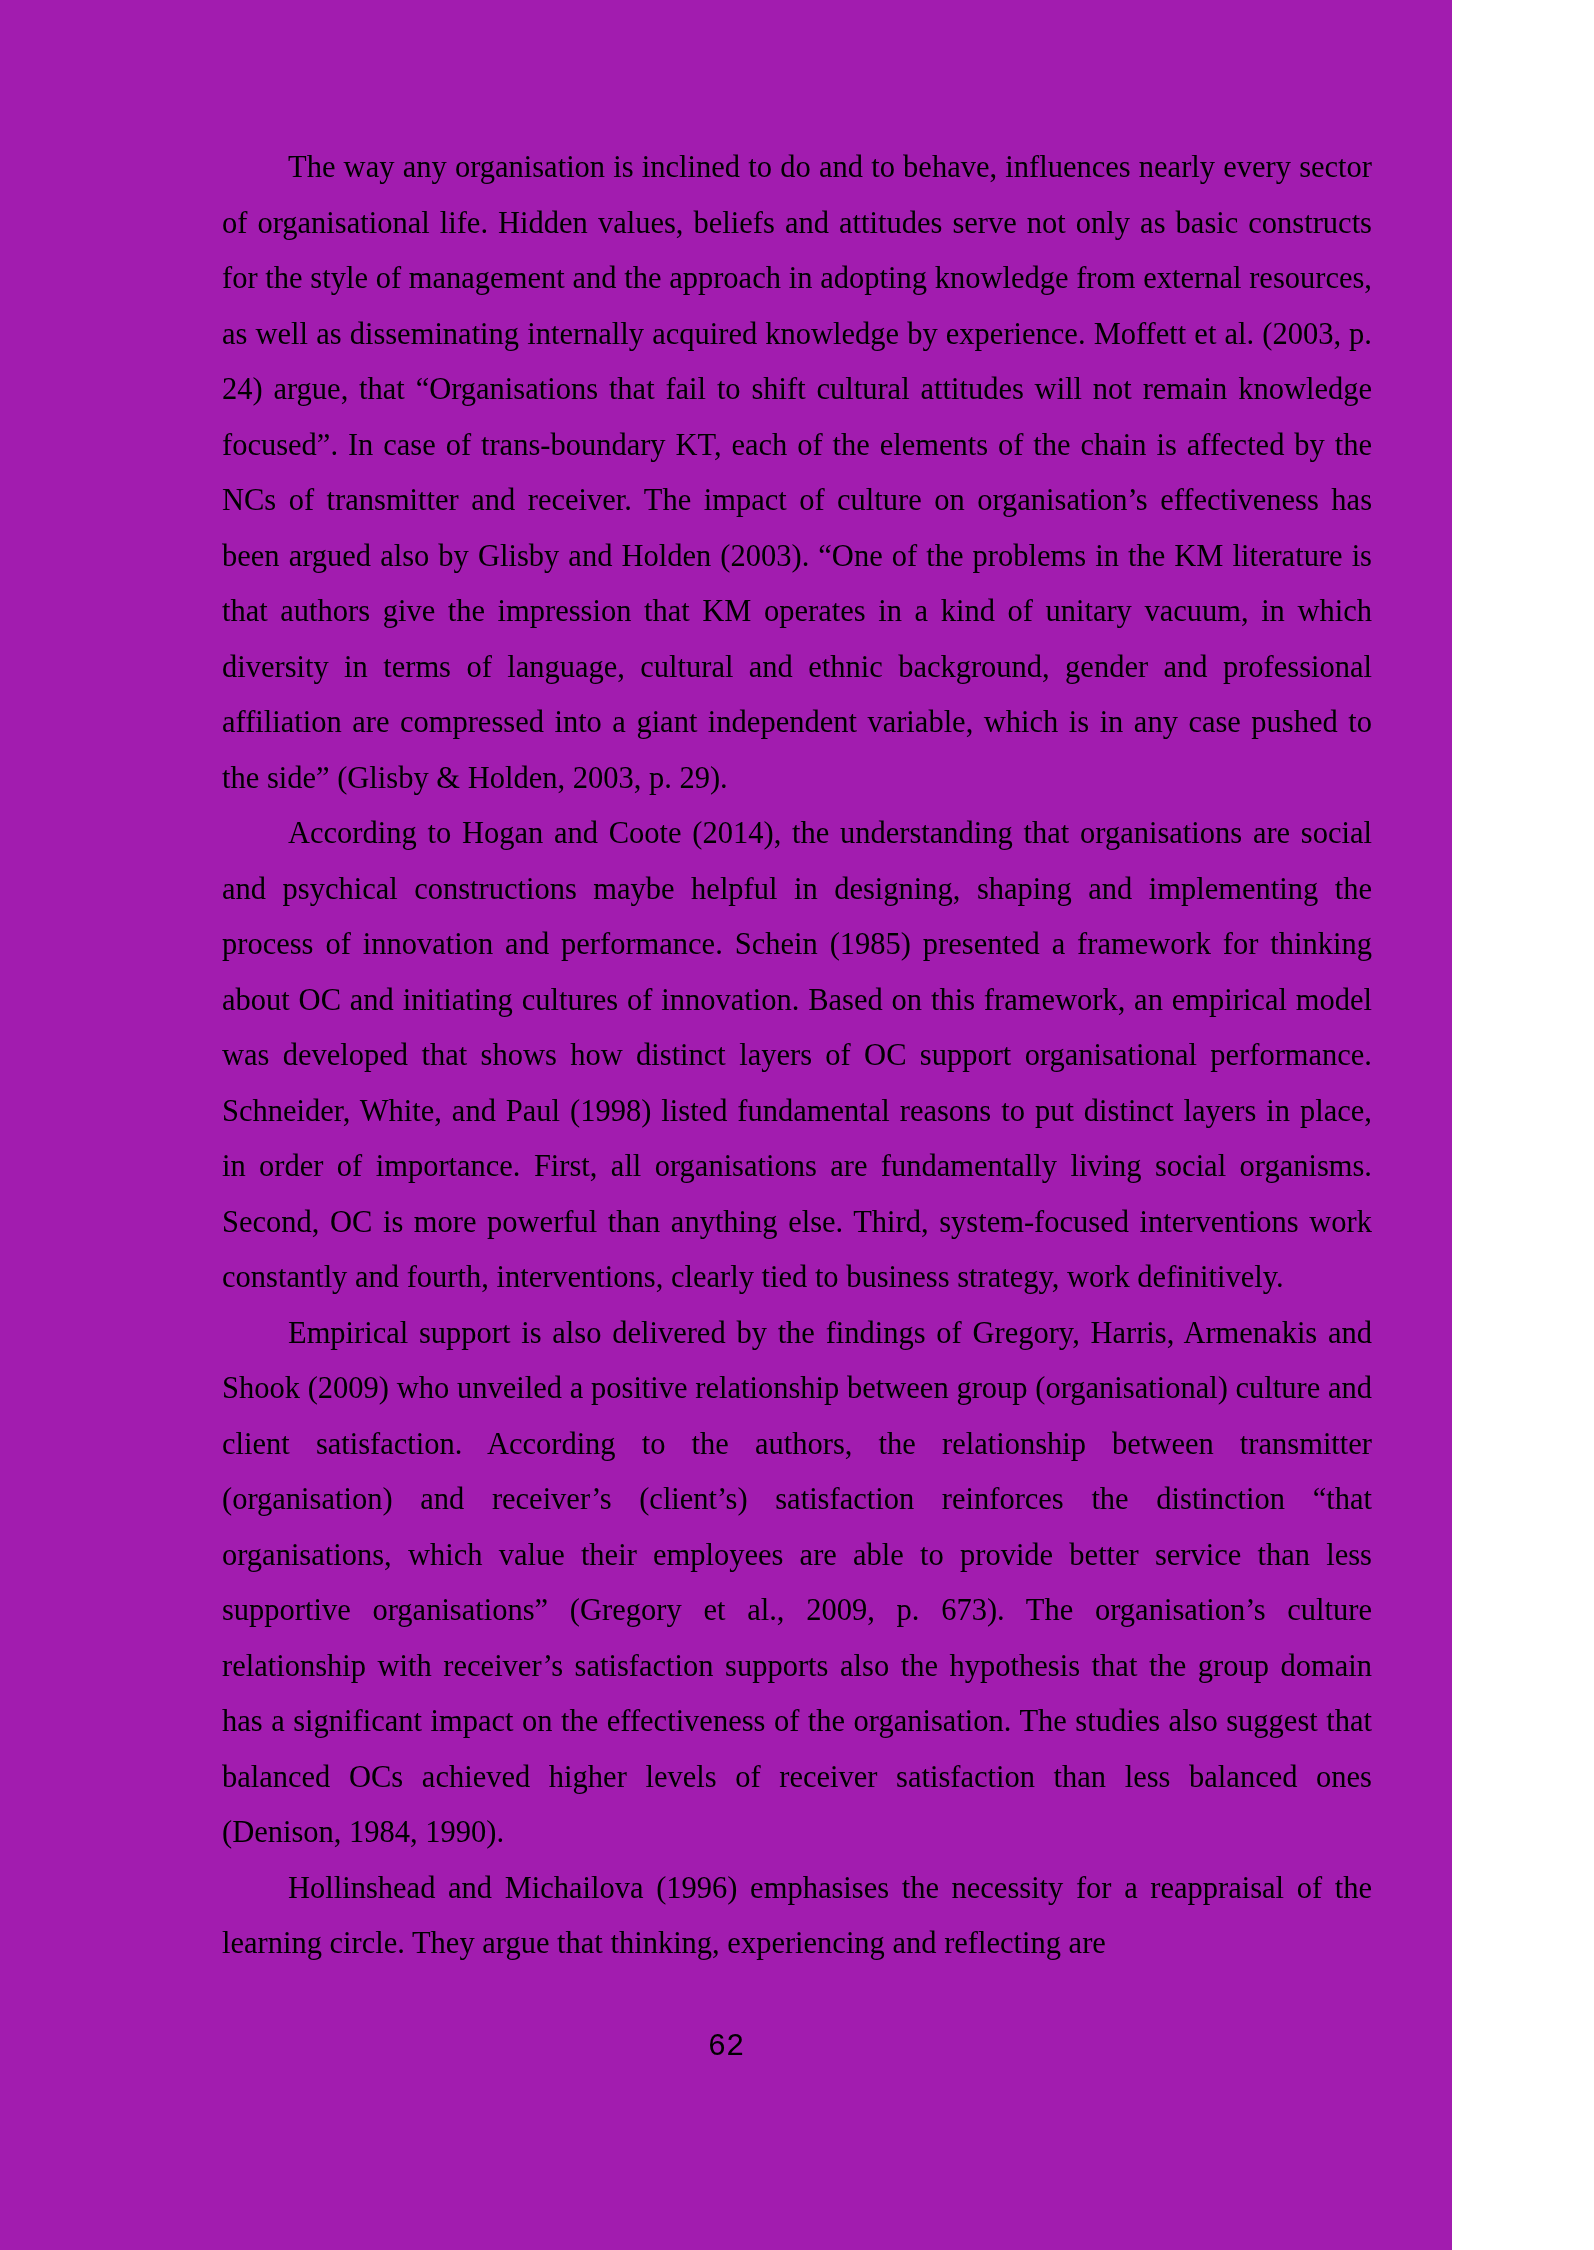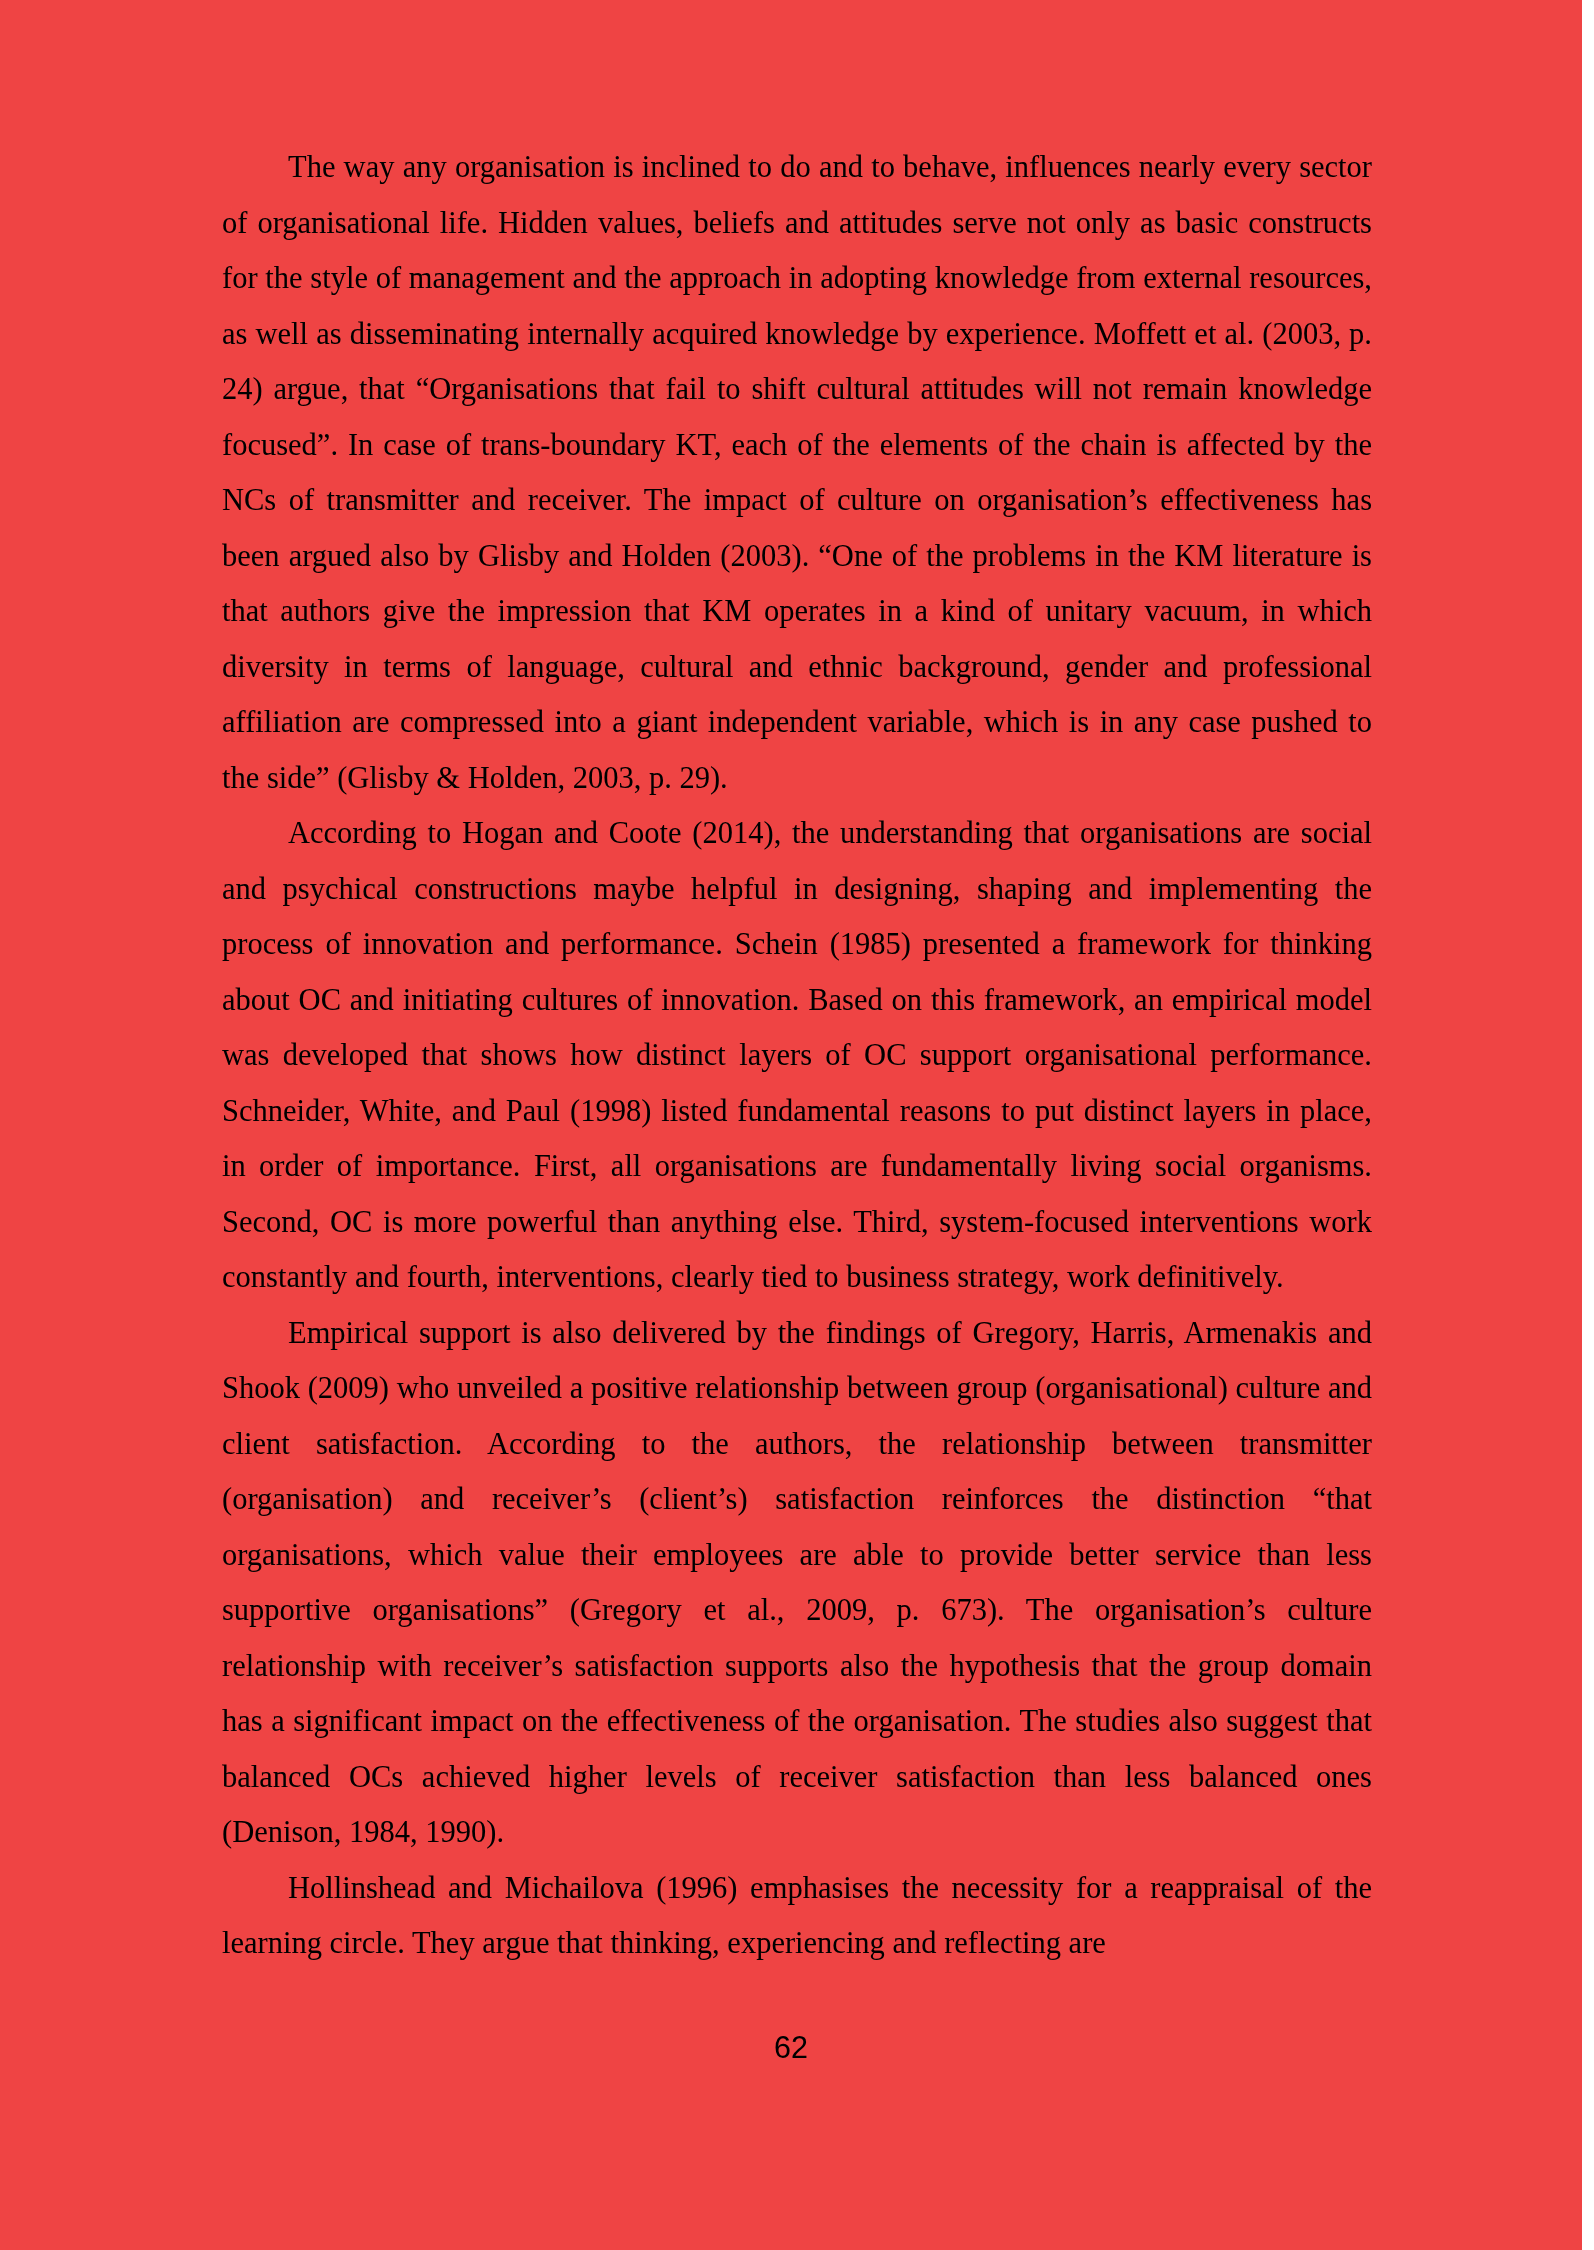--- a/index.html
+++ b/index.html
@@ -12,23 +12,23 @@
     height: 2250px;
     font-family: "Liberation Serif", serif;
     color: #000000;
     position: relative;
     overflow: hidden;
   }
   .page {
     position: absolute;
     top: 0;
     left: 0;
-    width: 1582px;
+    width: 1452px;
     height: 2250px;
-    background: #ef4444;
+    background: #a21caf;
   }
   .content {
     position: absolute;
     left: 222px;
     top: 140px;
     width: 1150px;
   }
   .para {
     font-size: 30.5px;
     line-height: 55.5px;
@@ -44,21 +44,21 @@
   .para-last-partial {
     text-align: justify;
   }
   .page-number {
     position: absolute;
     left: 0;
     right: 0;
     top: 2030px;
     text-align: center;
     font-size: 30.5px;
-    font-family: Liberation Sans, sans-serif;
+    font-family: Liberation Mono, monospace;
   }
 </style>
 </head>
 <body>
 
 <div class="page">
   <div class="content">
     <p class="para">The way any organisation is inclined to do and to behave, influences nearly every sector of organisational life. Hidden values, beliefs and attitudes serve not only as basic constructs for the style of management and the approach in adopting knowledge from external resources, as well as disseminating internally acquired knowledge by experience. Moffett et al. (2003, p. 24) argue, that “Organisations that fail to shift cultural attitudes will not remain knowledge focused”. In case of trans-boundary KT, each of the elements of the chain is affected by the NCs of transmitter and receiver. The impact of culture on organisation’s effectiveness has been argued also by Glisby and Holden (2003). “One of the problems in the KM literature is that authors give the impression that KM operates in a kind of unitary vacuum, in which diversity in terms of language, cultural and ethnic background, gender and professional affiliation are compressed into a giant independent variable, which is in any case pushed to the side” (Glisby &amp; Holden, 2003, p. 29).</p>
     <p class="para">According to Hogan and Coote (2014), the understanding that organisations are social and psychical constructions maybe helpful in designing, shaping and implementing the process of innovation and performance. Schein (1985) presented a framework for thinking about OC and initiating cultures of innovation. Based on this framework, an empirical model was developed that shows how distinct layers of OC support organisational performance. Schneider, White, and Paul (1998) listed fundamental reasons to put distinct layers in place, in order of importance. First, all organisations are fundamentally living social organisms. Second, OC is more powerful than anything else. Third, system-focused interventions work constantly and fourth, interventions, clearly tied to business strategy, work definitively.</p>
     <p class="para">Empirical support is also delivered by the findings of Gregory, Harris, Armenakis and Shook (2009) who unveiled a positive relationship between group (organisational) culture and client satisfaction. According to the authors, the relationship between transmitter (organisation) and receiver’s (client’s) satisfaction reinforces the distinction “that organisations, which value their employees are able to provide better service than less supportive organisations” (Gregory et al., 2009, p. 673). The organisation’s culture relationship with receiver’s satisfaction supports also the hypothesis that the group domain has a significant impact on the effectiveness of the organisation. The studies also suggest that balanced OCs achieved higher levels of receiver satisfaction than less balanced ones (Denison, 1984, 1990).</p>

